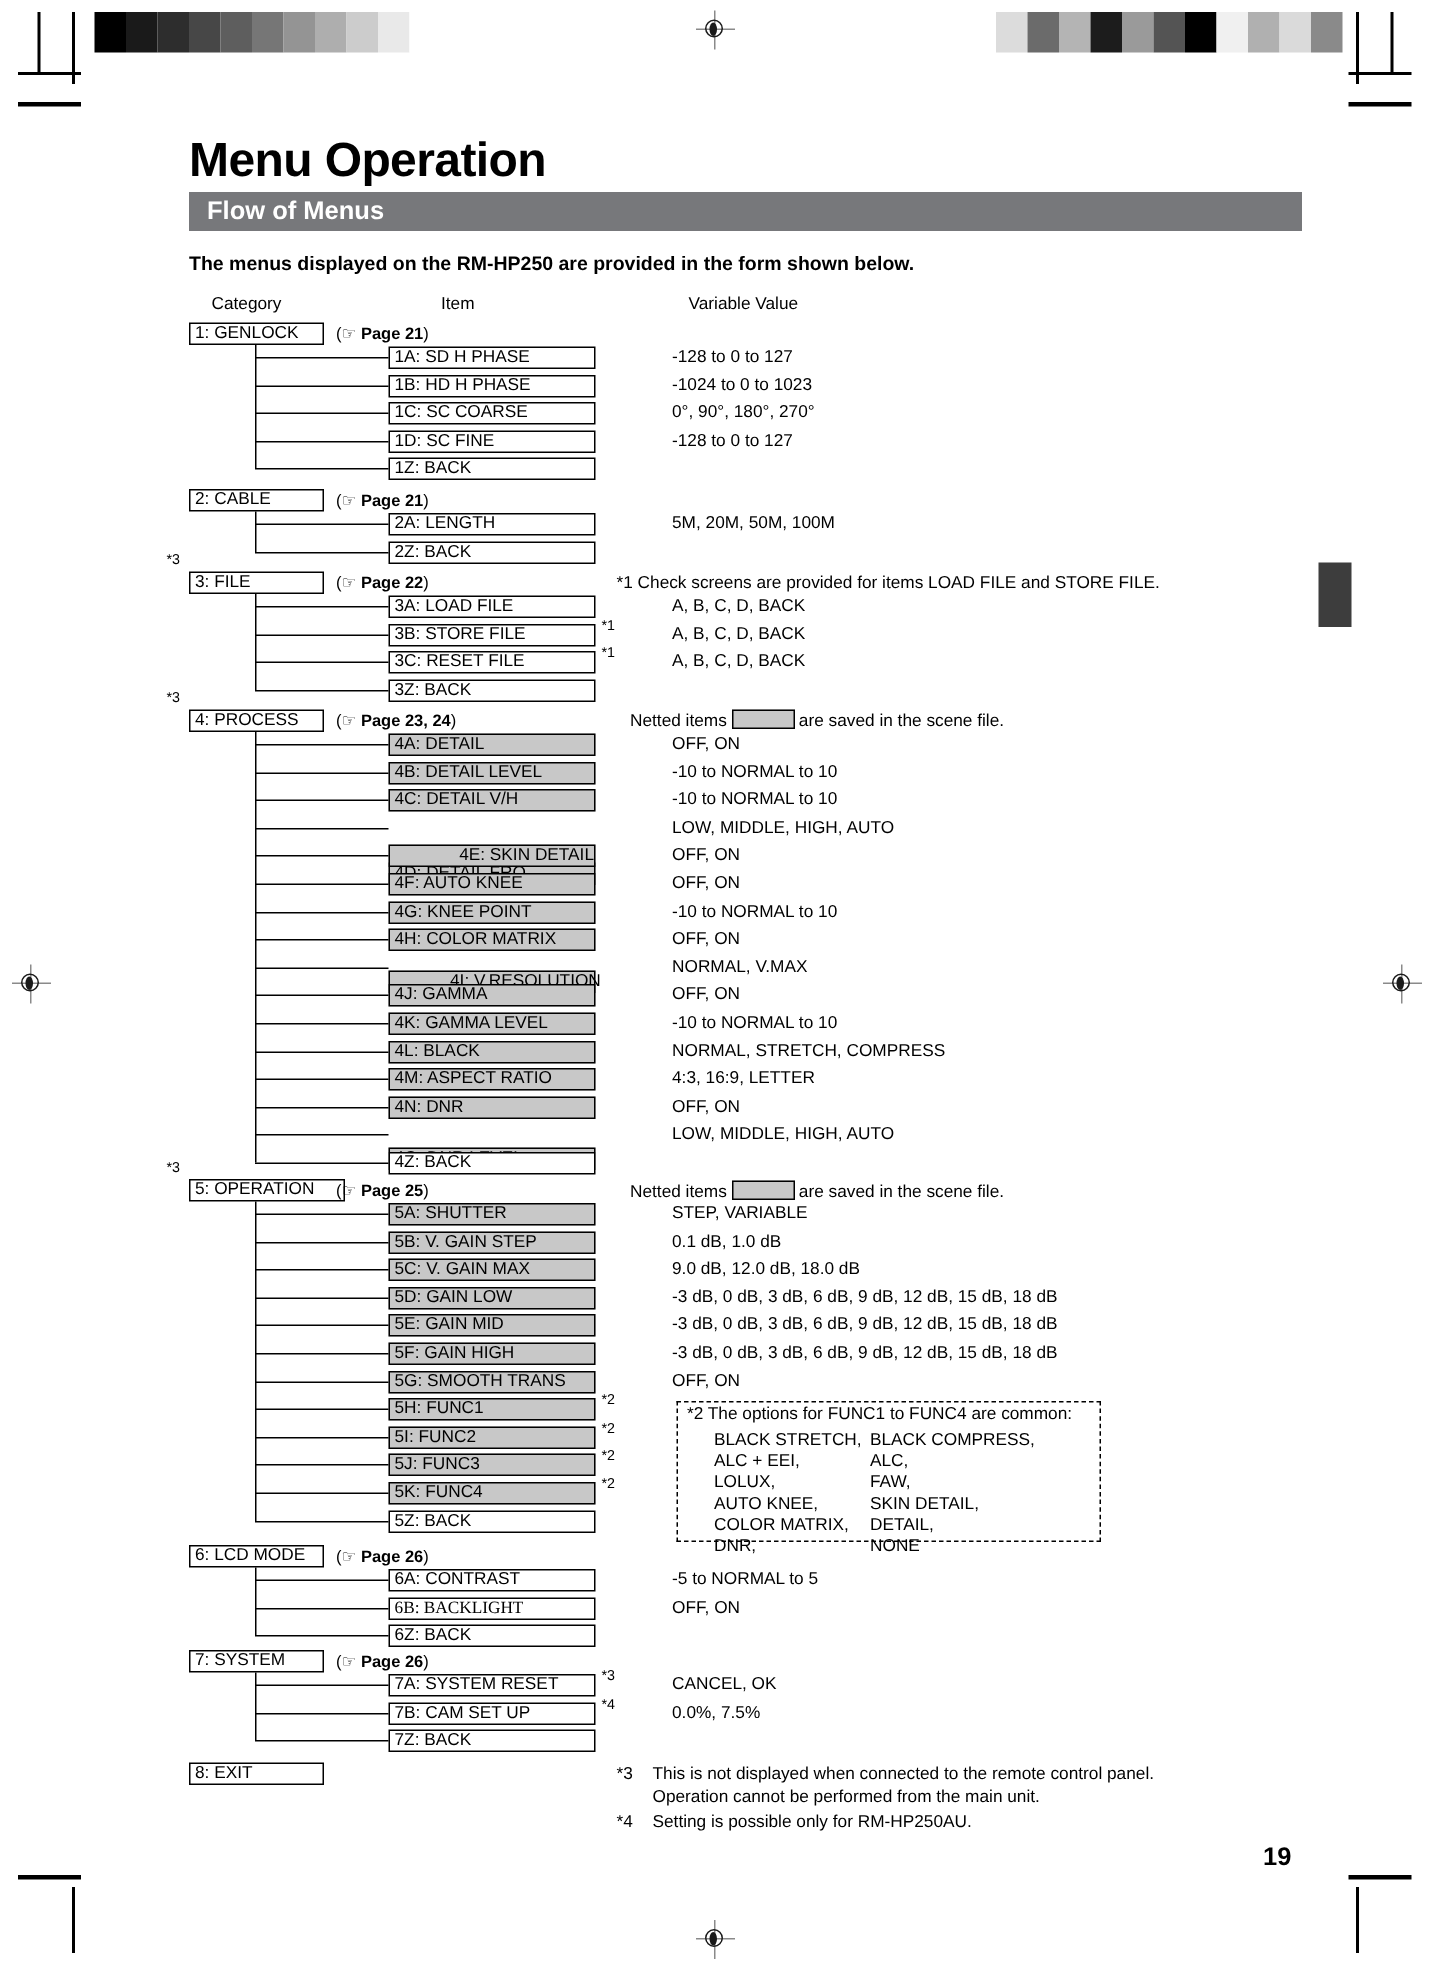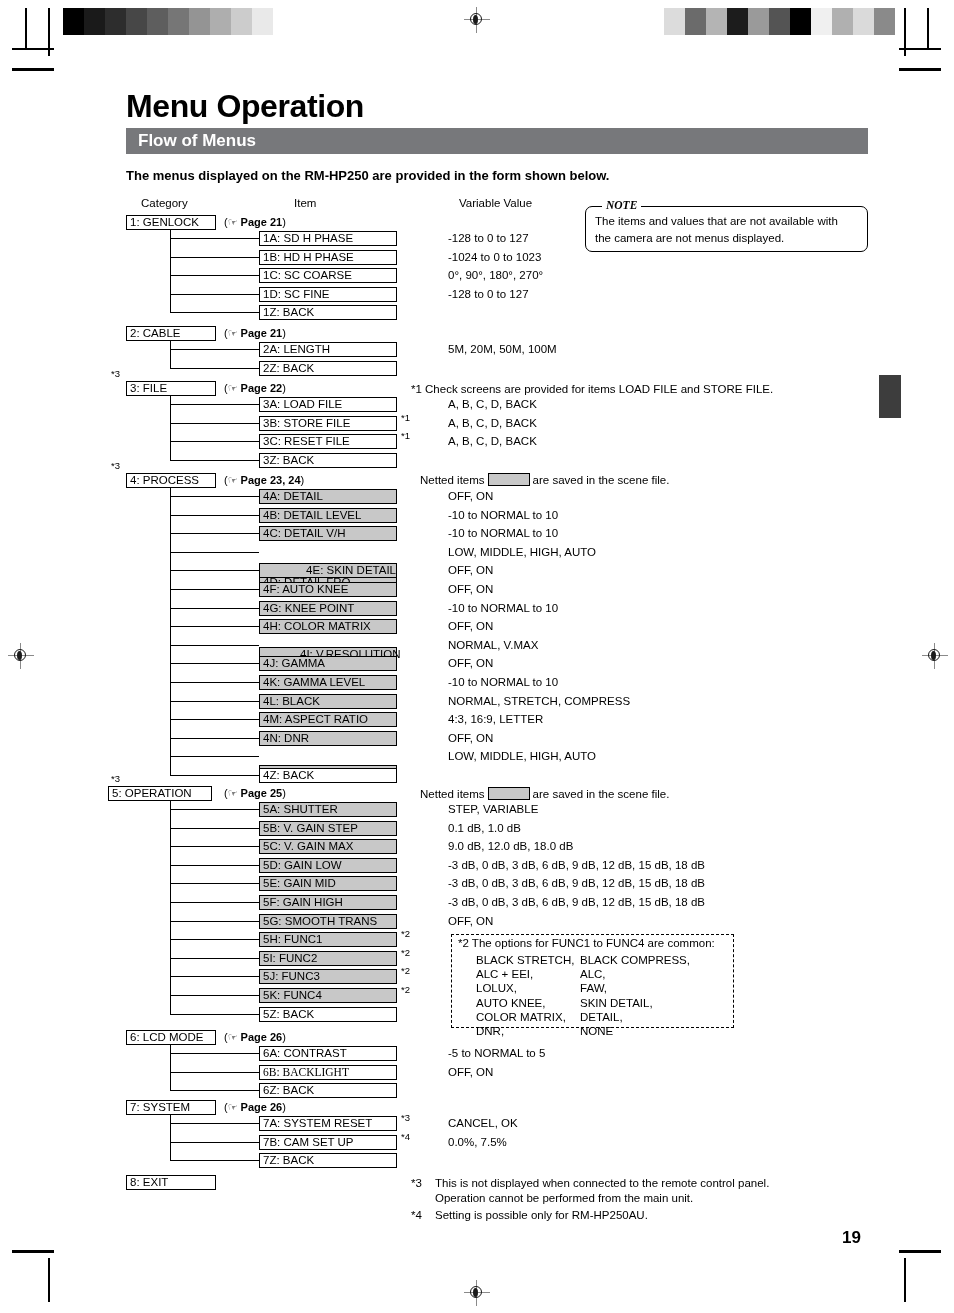--- a/index.html
+++ b/index.html
@@ -147,27 +147,20 @@
   <div class="bar">
     <span>Flow of Menus</span>
   </div>
 
   <div class="lead">The menus displayed on the RM-HP250 are provided in the form shown below.</div>
 
   <div class="colhdr" style="left:141px;top:197px;">Category</div>
   <div class="colhdr" style="left:294px;top:197px;">Item</div>
   <div class="colhdr" style="left:459px;top:197px;">Variable Value</div>
 
-  <div class="note">
-    <div class="nlbl">NOTE</div>
-    <div class="ntxt">
-      <div>The items and values that are not available with</div>
-      <div>the camera are not menus displayed.</div>
-    </div>
-  </div>
 
   <div class="fnote" style="left:411px;top:382px;">*1 Check screens are provided for items LOAD FILE and STORE FILE.</div>
 
   <div class="legend" style="left:420px;top:473px;">
     <span>Netted items</span><span class="swatch"></span><span>are saved in the scene file.</span>
   </div>
   <div class="legend" style="left:420px;top:787px;">
     <span>Netted items</span><span class="swatch"></span><span>are saved in the scene file.</span>
   </div>
 
@@ -288,21 +281,21 @@
       <div class="val" style="top: 713.2px;">4:3, 16:9, LETTER</div>
       <div class="itembox netted" style="top: 730.8px;">4N: DNR</div>
       <div class="hline" style="left: 170px; top: 737.8px; width: 89px;"></div>
       <div class="val" style="top: 731.8px;">OFF, ON</div>
       <div class="itembox netted" style="top: 749.4px; margin-top: 16px;">4O: DNR LEVEL</div>
       <div class="hline" style="left: 170px; top: 756.4px; width: 89px;"></div>
       <div class="val" style="top: 750.4px;">LOW, MIDDLE, HIGH, AUTO</div>
       <div class="itembox" style="top: 768px;">4Z: BACK</div>
       <div class="hline" style="left: 170px; top: 775px; width: 89px;"></div>
       <div class="vline" style="left: 170px; top: 488px; height: 287px;"></div>
-      <div class="catbox" style="left: 108px; top: 786px; width: 104px;">5: OPERATION</div>
+      <div class="catbox" style="left: 126px; top: 786px; width: 104px;">5: OPERATION</div>
       <div class="pageref" style="left: 224px; top: 787px;"><span>(</span><span class="hand">☞</span><b> Page 25</b><span>)</span></div>
       <div class="ast3left" style="top: 773px;">*3</div>
       <div class="itembox netted" style="top: 802px;">5A: SHUTTER</div>
       <div class="hline" style="left: 170px; top: 809px; width: 89px;"></div>
       <div class="val" style="top: 803px;">STEP, VARIABLE</div>
       <div class="itembox netted" style="top: 820.6px;">5B: V. GAIN STEP</div>
       <div class="hline" style="left: 170px; top: 827.6px; width: 89px;"></div>
       <div class="val" style="top: 821.6px;">0.1 dB, 1.0 dB</div>
       <div class="itembox netted" style="top: 839.2px;">5C: V. GAIN MAX</div>
       <div class="hline" style="left: 170px; top: 846.2px; width: 89px;"></div>

